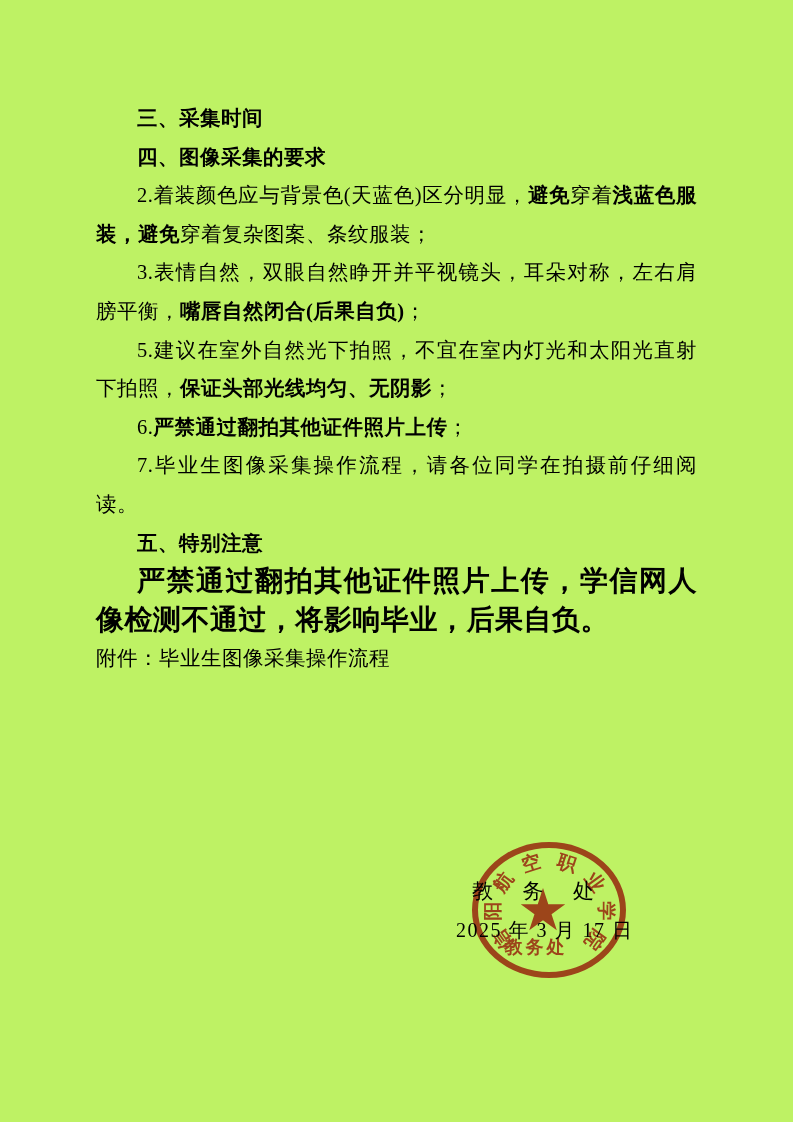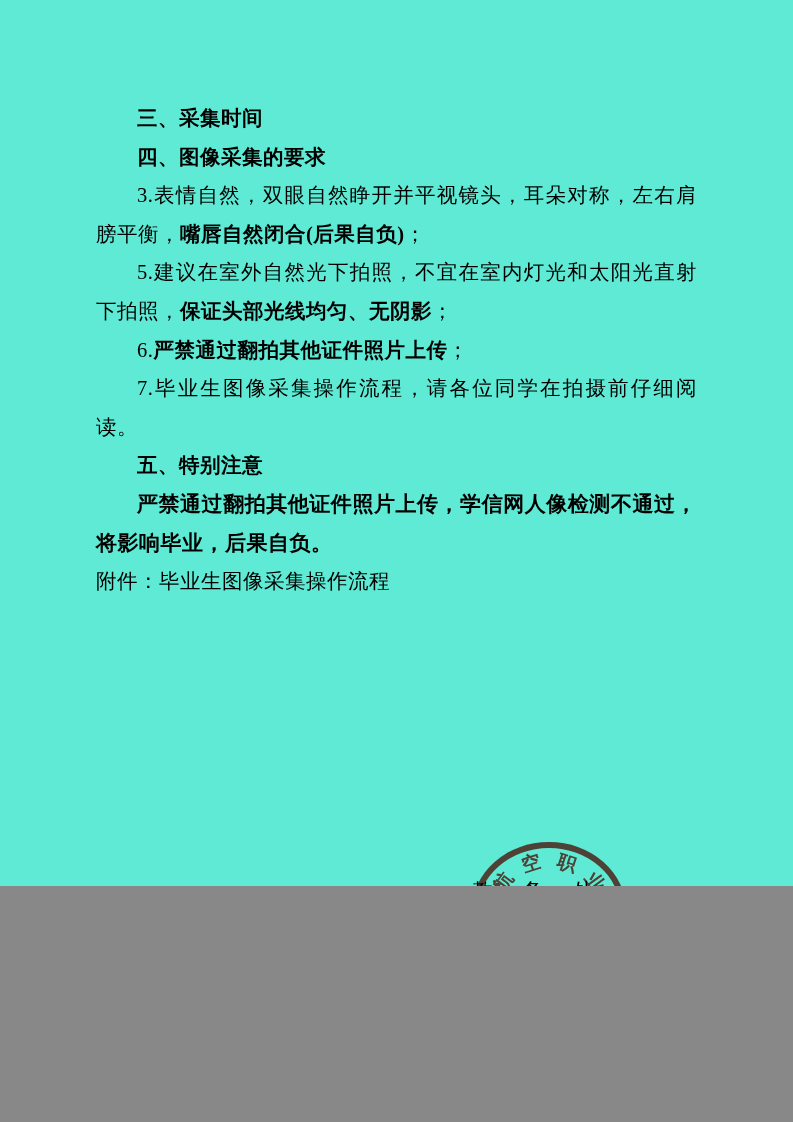--- a/index.html
+++ b/index.html
@@ -1,22 +1,22 @@
 <!DOCTYPE html>
 <html style="--seal-red: #cf3a32;"><head>
 <meta charset="utf-8">
 <style>
   html,body{margin:0;padding:0;background:#888;}
-  .page{position:relative;width:793px;height:886px;background:#5eead4;overflow:hidden;
+  .page{position:relative;width:793px;height:1122px;background:#bef264;overflow:hidden;
         color:#000;font-family:"Liberation Serif", serif;}
   .textcol{position:absolute;left:96px;width:601px;top:99px;}
   .para{margin:0;font-size:20.5px;line-height:38.6px;text-align:justify;
         text-indent:41px;letter-spacing:.5px;}
   .heading{font-weight:bold;}
-  .notice{font-family:"Liberation Sans", sans-serif;font-weight:bold;font-size:21px;}
+  .notice{font-family:"Liberation Sans", sans-serif;font-weight:bold;font-size:28px;}
   .attachment{text-indent:0;}
   .b{font-weight:bold;}
 
   .sig-dept{position:absolute;left:472px;top:879px;width:122px;display:flex;
             justify-content:space-between;font-size:21px;line-height:24px;}
   .sig-date{position:absolute;left:456px;top:916px;font-size:20px;letter-spacing:1.5px;
             line-height:28px;}
 
   .seal{position:absolute;left:472px;top:842px;width:154px;height:136px;
         mix-blend-mode:multiply;opacity:.93;}
@@ -30,20 +30,21 @@
                color:var(--seal-red,#cf3a32);font-size:18px;font-weight:bold;
                letter-spacing:3px;white-space:nowrap;}
 </style>
 </head>
 <body>
 
 <div class="page">
   <div class="textcol">
     <p class="para heading"><span class="b">三、采集时间</span></p>
     <p class="para heading"><span class="b">四、图像采集的要求</span></p>
+    <p class="para"><span>2.着装颜色应与背景色(天蓝色)区分明显，</span><span class="b">避免</span><span>穿着</span><span class="b">浅蓝色服装，避免</span><span>穿着复杂图案、条纹服装；</span></p>
     <p class="para"><span>3.表情自然，双眼自然睁开并平视镜头，耳朵对称，左右肩膀平衡，</span><span class="b">嘴唇自然闭合(后果自负)</span><span>；</span></p>
     <p class="para"><span>5.建议在室外自然光下拍照，不宜在室内灯光和太阳光直射下拍照，</span><span class="b">保证头部光线均匀、无阴影</span><span>；</span></p>
     <p class="para"><span>6.</span><span class="b">严禁通过翻拍其他证件照片上传</span><span>；</span></p>
     <p class="para"><span>7.毕业生图像采集操作流程，请各位同学在拍摄前仔细阅读。</span></p>
     <p class="para heading"><span class="b">五、特别注意</span></p>
     <p class="para notice"><span class="b">严禁通过翻拍其他证件照片上传，学信网人像检测不通过，将影响毕业，后果自负。</span></p>
     <p class="para attachment"><span>附件：毕业生图像采集操作流程</span></p>
   </div>
 
   <div class="sig-dept">

